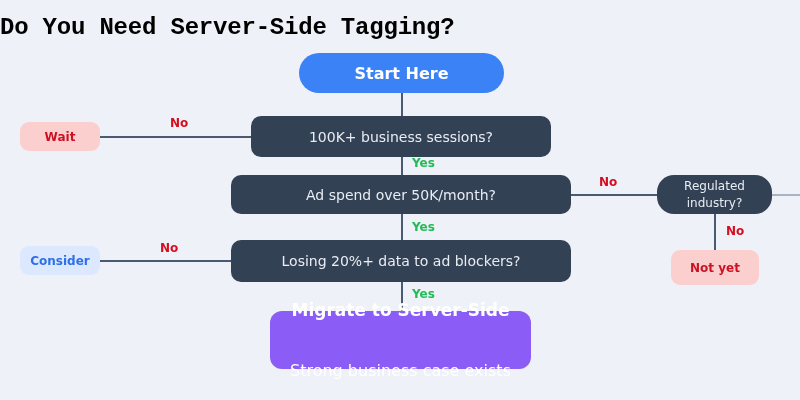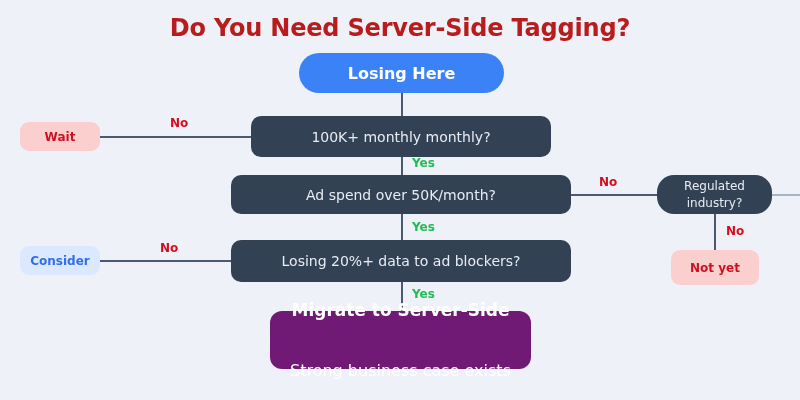--- a/index.html
+++ b/index.html
@@ -18,25 +18,26 @@
     width: 800px;
     height: 400px;
   }
 
   
   .title {
     position: absolute;
     left: 0;
     top: 14px;
     width: 800px;
-    text-align: center;
+    text-align: left;
     font-size: 24px;
     font-weight: bold;
-    color: #b91c1c;
+    color: #000000;
     letter-spacing: -0.2px;
+    font-family: Liberation Mono, monospace;
   }
 
   
   .node {
     position: absolute;
     box-sizing: border-box;
     display: flex;
     flex-direction: column;
     align-items: center;
     justify-content: center;
@@ -59,21 +60,21 @@
     font-weight: normal;
   }
 
   .node-decision.small {
     font-size: 12px;
     line-height: 1.35;
     border-radius: 17px;
   }
 
   .node-result {
-    background: #701a75;
+    background: #8b5cf6;
     border-radius: 12px;
     color: #ffffff;
     gap: 36px;
   }
   .node-result .result-title {
     font-size: 17px;
     font-weight: bold;
     line-height: 1.2;
   }
   .node-result .result-sub {
@@ -141,25 +142,25 @@
 
   <div class="conn conn-h" style="left:570px; top:194px; width:88px;"></div>
 
   <div class="conn conn-h conn-stub" style="left:772px; top:194px; width:28px;"></div>
 
   <div class="conn conn-v" style="left:714px; top:212px; height:38px;"></div>
 
   <div class="conn conn-h" style="left:99px; top:260px; width:134px;"></div>
 
   <div class="node node-start" style="left:299px; top:53px; width:205px; height:40px;">
-    <span>Losing Here</span>
+    <span>Start Here</span>
   </div>
 
   <div class="node node-decision" style="left:251px; top:116px; width:300px; height:41px;">
-    <span>100K+ monthly monthly?</span>
+    <span>100K+ business sessions?</span>
   </div>
 
   <div class="node node-decision" style="left:231px; top:175px; width:340px; height:39px;">
     <span>Ad spend over 50K/month?</span>
   </div>
 
   <div class="node node-decision" style="left:231px; top:240px; width:340px; height:42px;text-align:right;">
     <span>Losing 20%+ data to ad blockers?</span>
   </div>
 

